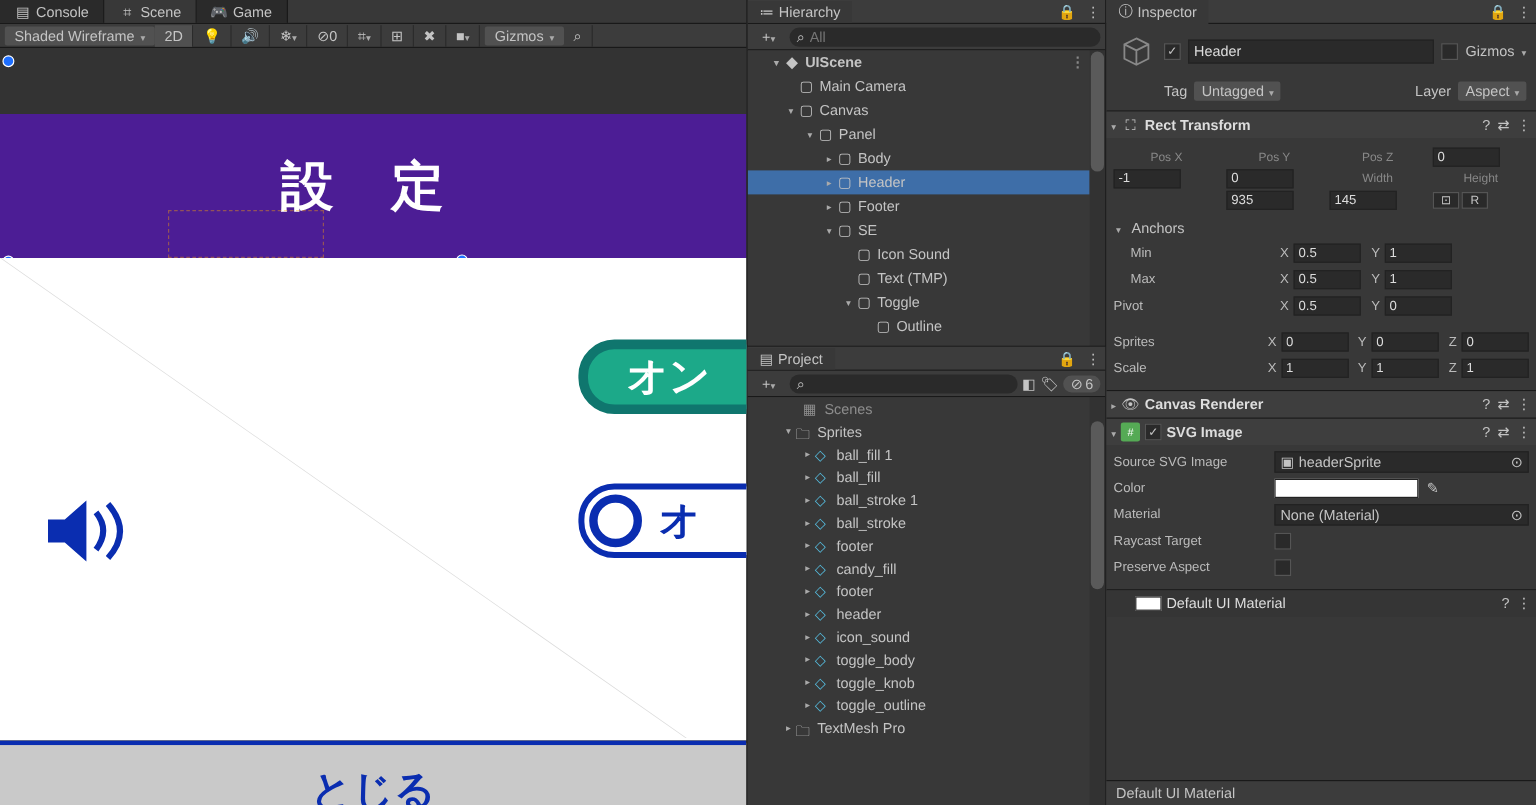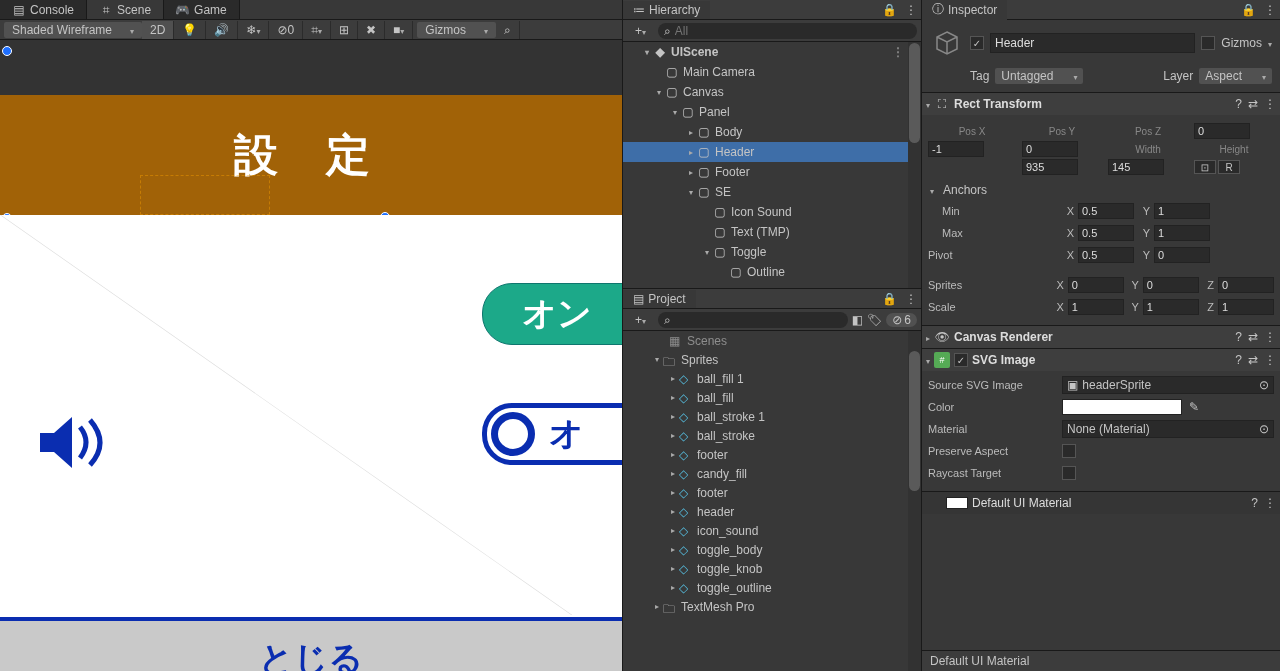--- a/index.html
+++ b/index.html
@@ -6,37 +6,37 @@
 body { background: #383838; width: 1280px; height: 671px; overflow: hidden; display: flex; }
 
 
 .scene-panel { width: 622px; height: 671px; display: flex; flex-direction: column; background: #383838; }
 .tab-bar { height: 20px; background: #383838; display: flex; border-bottom: 1px solid #191919; }
 .tab { padding: 2px 12px; background: #2a2a2a; border-right: 1px solid #191919; display: flex; align-items: center; gap: 4px; cursor: pointer; }
 .tab.active { background: #383838; }
 .tab .ico { width: 14px; height: 14px; display: inline-flex; align-items: center; justify-content: center; }
 
 .toolbar { height: 20px; background: #3c3c3c; border-bottom: 1px solid #191919; display: flex; align-items: center; padding: 0 4px; gap: 0; }
-.tool-drop { background: #515151; padding: 1px 8px; border-radius: 2px; display: flex; align-items: flex-start; gap: 18px; cursor: pointer; }
+.tool-drop { background: #515151; padding: 1px 8px; border-radius: 2px; display: flex; align-items: flex-start; gap: 5px; cursor: pointer; }
 .tool-btn { padding: 2px 8px; display: flex; align-items: center; justify-content: center; cursor: pointer; border-right: 1px solid #2b2b2b; }
 .tool-btn.active { background: #505050; }
 
 .scene-view { flex: 1; background: #333; position: relative; overflow: hidden; }
 .canvas-root { position: absolute; left: 0; top: 55px; width: 622px; height: 590px; }
 
 
-.ui-header { position: absolute; left: 0; top: 0; width: 622px; height: 120px; background: #a16207; display: flex; align-items: center; justify-content: center; }
+.ui-header { position: absolute; left: 0; top: 0; width: 622px; height: 120px; background: #4c1d95; display: flex; align-items: center; justify-content: center; }
 .ui-header-text { color: #fff; font-size: 44px; font-weight: 900; letter-spacing: 18px; }
 .ui-body { position: absolute; left: 0; top: 120px; width: 622px; height: 402px; background: #fff; }
 .ui-row { position: absolute; left: 40px; display: flex; align-items: center; }
 .ui-row.se { top: 80px; }
 .ui-row.music { top: 200px; }
 .sound-ico { width: 68px; height: 55px; }
 .row-label { font-size: 38px; font-weight: 900; color: #0a2db0; margin-left: 18px; }
-.toggle-on { position: absolute; right: -10px; top: 68px; width: 150px; height: 62px; background: #1ca989; border: 1px solid #0f766e; border-radius: 30px 0 0 30px; display: flex; align-items: center; justify-content: center; }
+.toggle-on { position: absolute; right: -10px; top: 68px; width: 150px; height: 62px; background: #1ca989; border: 8px solid #0f766e; border-radius: 30px 0 0 30px; display: flex; align-items: center; justify-content: center; }
 .toggle-on span { color: #fff; font-size: 34px; font-weight: 900; }
 .toggle-off { position: absolute; right: -10px; top: 188px; width: 150px; height: 62px; background: #fff; border: 5px solid #0a2db0; border-radius: 30px 0 0 30px; display: flex; align-items: center; }
 .toggle-knob { width: 44px; height: 44px; border: 7px solid #0a2db0; border-radius: 50%; margin-left: 4px; }
 .toggle-off span { color: #0a2db0; font-size: 34px; font-weight: 900; margin-left: 14px; }
 .ui-footer { position: absolute; left: 0; top: 522px; width: 622px; height: 80px; background: #c9c9c9; border-top: 4px solid #0a2db0; border-radius: 0 0 26px 26px; display: flex; align-items: center; justify-content: center; }
 .ui-footer span { color: #0a2db0; font-size: 34px; font-weight: 900; }
 .gizmo-dot { position: absolute; width: 10px; height: 10px; border-radius: 50%; background: #1e6fff; border: 1px solid #fff; }
 .wire { position: absolute; background: rgba(0,0,0,0.15); }
 .wire-box { position: absolute; border: 1px dashed rgba(255,165,0,0.4); }
 
@@ -65,21 +65,21 @@
 .p-row .f-ico { width: 14px; height: 14px; margin-right: 4px; display: inline-flex; }
 .vis-count { background: #515151; border-radius: 8px; padding: 0 6px; font-size: 10px; display:flex; align-items:center; gap:2px;}
 
 
 .inspector { width: 358px; height: 671px; display: flex; flex-direction: column; background: #383838; }
 .insp-body { flex: 1; overflow-y: auto; }
 .go-head { padding: 6px 8px; display: flex; align-items: center; gap: 6px; }
 .go-cube { width: 34px; height: 34px; display:flex; align-items:center; justify-content:center;}
 .go-name { flex: 1; background: #2a2a2a; border: 1px solid #222; padding: 2px 4px; color: #ddd; }
 .go-sub { padding: 2px 8px 8px 48px; display: flex; gap: 6px; align-items: center; }
-.drop { background: #515151; border-radius: 2px; padding: 1px 6px; display: flex; align-items: center; gap: 20px; cursor: pointer; font-size: 11px; }
+.drop { background: #515151; border-radius: 2px; padding: 1px 6px; display: flex; align-items: center; gap: 4px; cursor: pointer; font-size: 11px; }
 .chk { width: 14px; height: 14px; background: #2a2a2a; border: 1px solid #555; display: inline-flex; align-items:center; justify-content:center; font-size:10px;}
 
 .comp { border-top: 1px solid #191919; }
 .comp-head { height: 22px; background: #3e3e3e; display: flex; align-items: center; padding: 0 4px; gap: 4px; cursor: pointer; }
 .comp-head .title { font-weight: bold; color: #ddd; }
 .comp-head .rh { margin-left: auto; display: flex; gap: 6px; }
 .comp-head .cico { width:16px; height:16px; display:inline-flex; align-items:center; justify-content:center;}
 .comp-body { padding: 4px 6px 8px 6px; display: flex; flex-direction: column; gap: 2px; }
 .field-row { display: flex; align-items: center; gap: 4px; height: 20px; }
 .field-row .lab { width: 130px; color: #bbb; font-size: 11px; }
@@ -542,25 +542,25 @@
             <div class="eyedrop">✎</div>
           </div>
         <div class="field-row">
             <span class="lab">Material</span>
             <div class="objref">
               <span>None (Material)</span>
               <span class="pick">⊙</span>
             </div>
           </div>
         <div class="field-row">
+            <span class="lab">Raycast Target</span>
+            <span class="chk"></span>
+          </div>
+        <div class="field-row">
             <span class="lab">Preserve Aspect</span>
-            <span class="chk"></span>
-          </div>
-        <div class="field-row">
-            <span class="lab">Raycast Target</span>
             <span class="chk"></span>
           </div>
       </div>
     </div>
 
     <div class="comp">
       <div class="comp-head" style="background:#353535">
         <span style="width:16px"></span>
         <div class="mat-sw"></div>
         <span class="title" style="font-weight:normal">Default UI Material</span>

